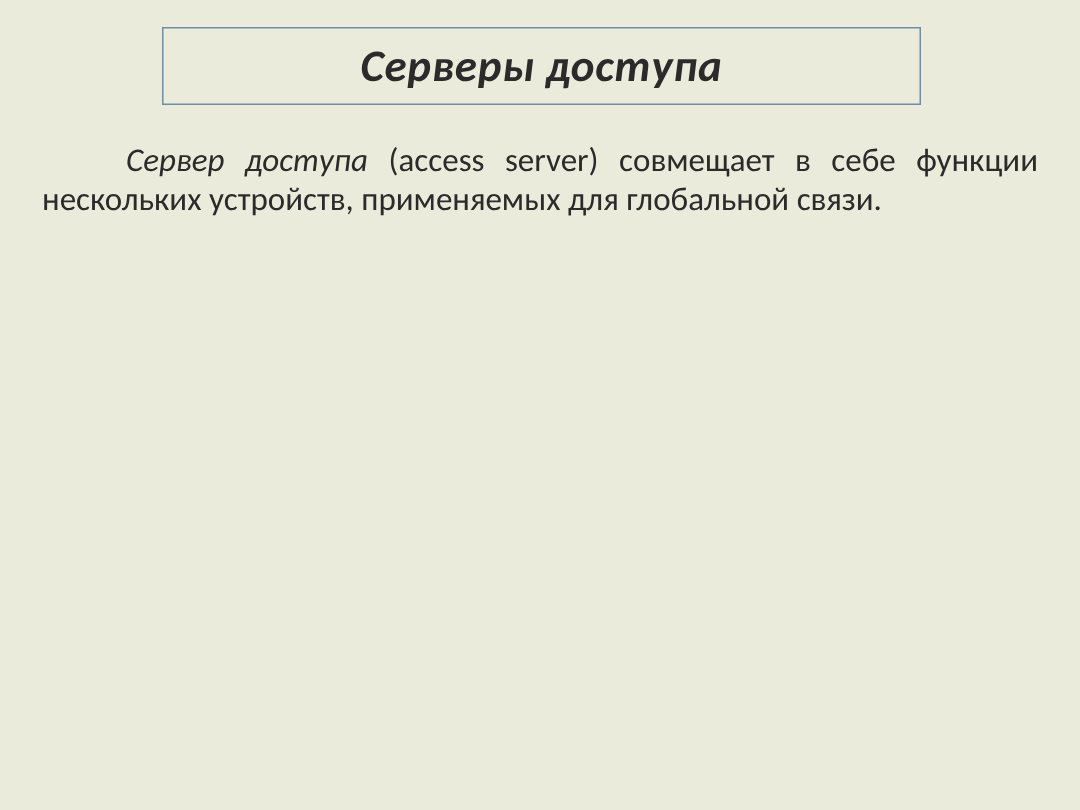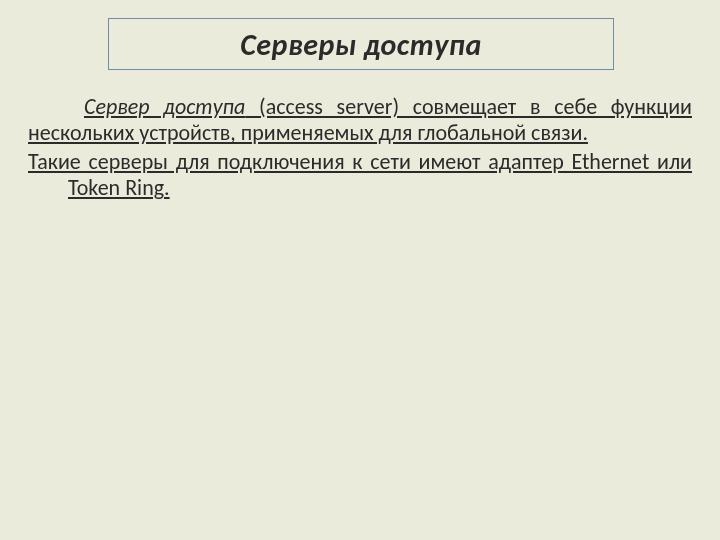--- a/index.html
+++ b/index.html
@@ -44,21 +44,20 @@
     left: 28px;
     right: 28px;
     font-size: 22px;
     line-height: 1.2;
     color: #2b2b2b;
   }
   .body p {
     margin: 0 0 2px 0;
     text-align: justify;
     text-justify: inter-word;
-    text-decoration: underline;
   }
   .para-first {
     text-indent: 56px;
   }
   .para-hang {
     padding-left: 40px;
     text-indent: -40px;
   }
   .em-term {
     font-style: italic;
@@ -70,16 +69,15 @@
 <div class="slide">
 
   <div class="title-box">
     <h1>Серверы доступа</h1>
   </div>
 
   <div class="body">
     <p class="para-first">
       <span class="em-term">Сервер доступа</span><span> (access server) совмещает в себе функции нескольких устройств, применяемых для глобальной связи.</span>
     </p>
-    <p class="para-hang">Такие серверы для подключения к сети имеют адаптер Ethernet или Token Ring.</p>
   </div>
 
 </div>
 
 </body></html>

